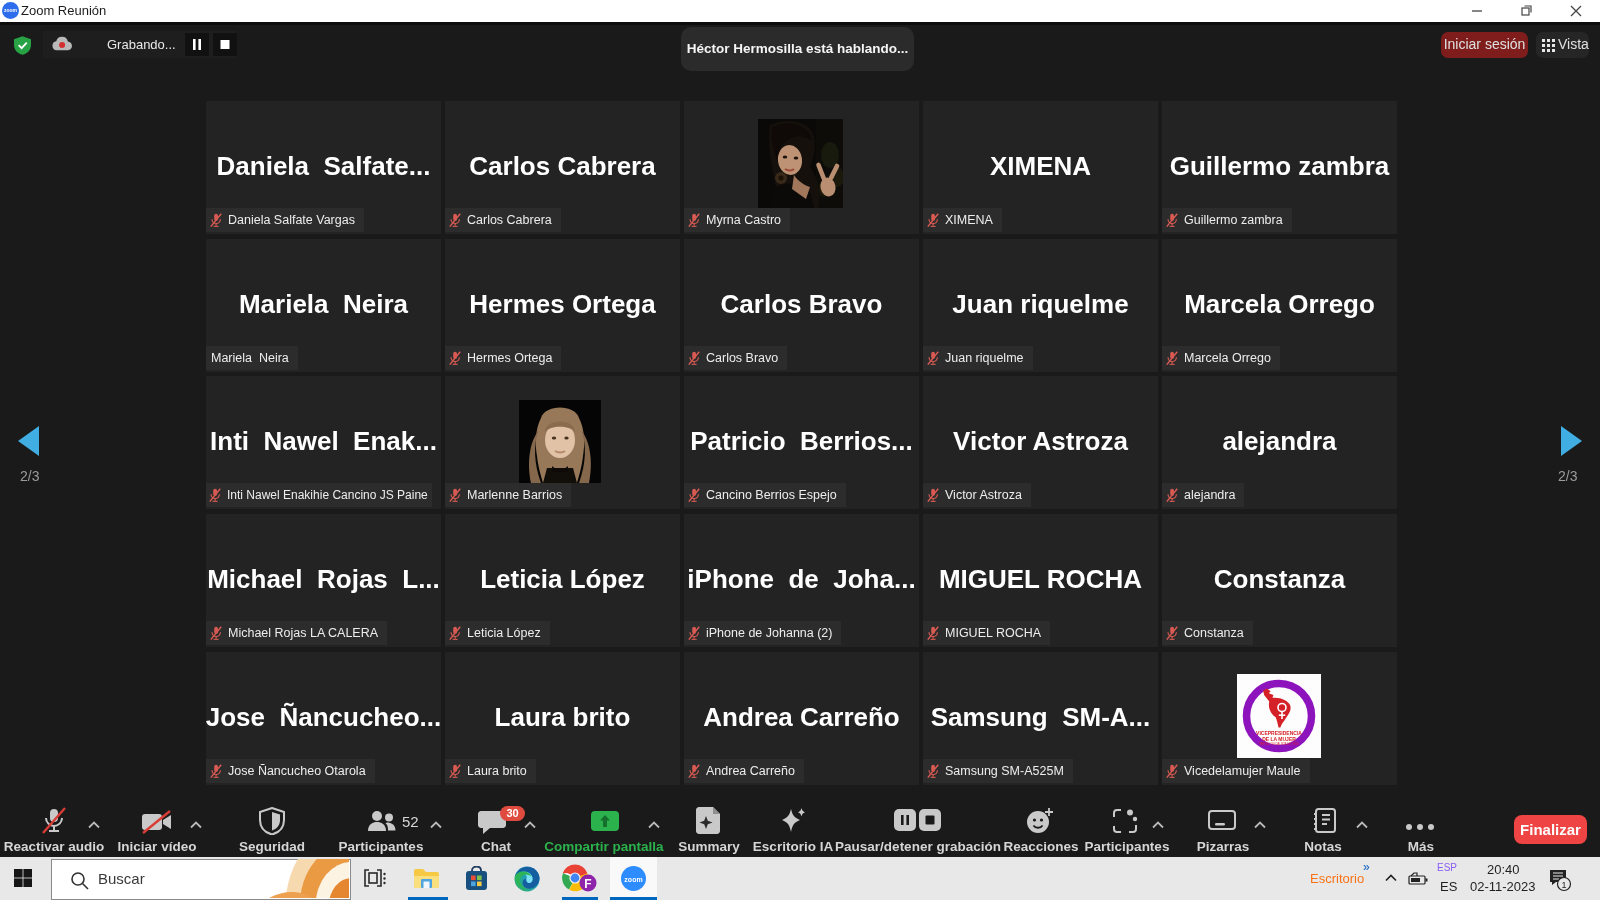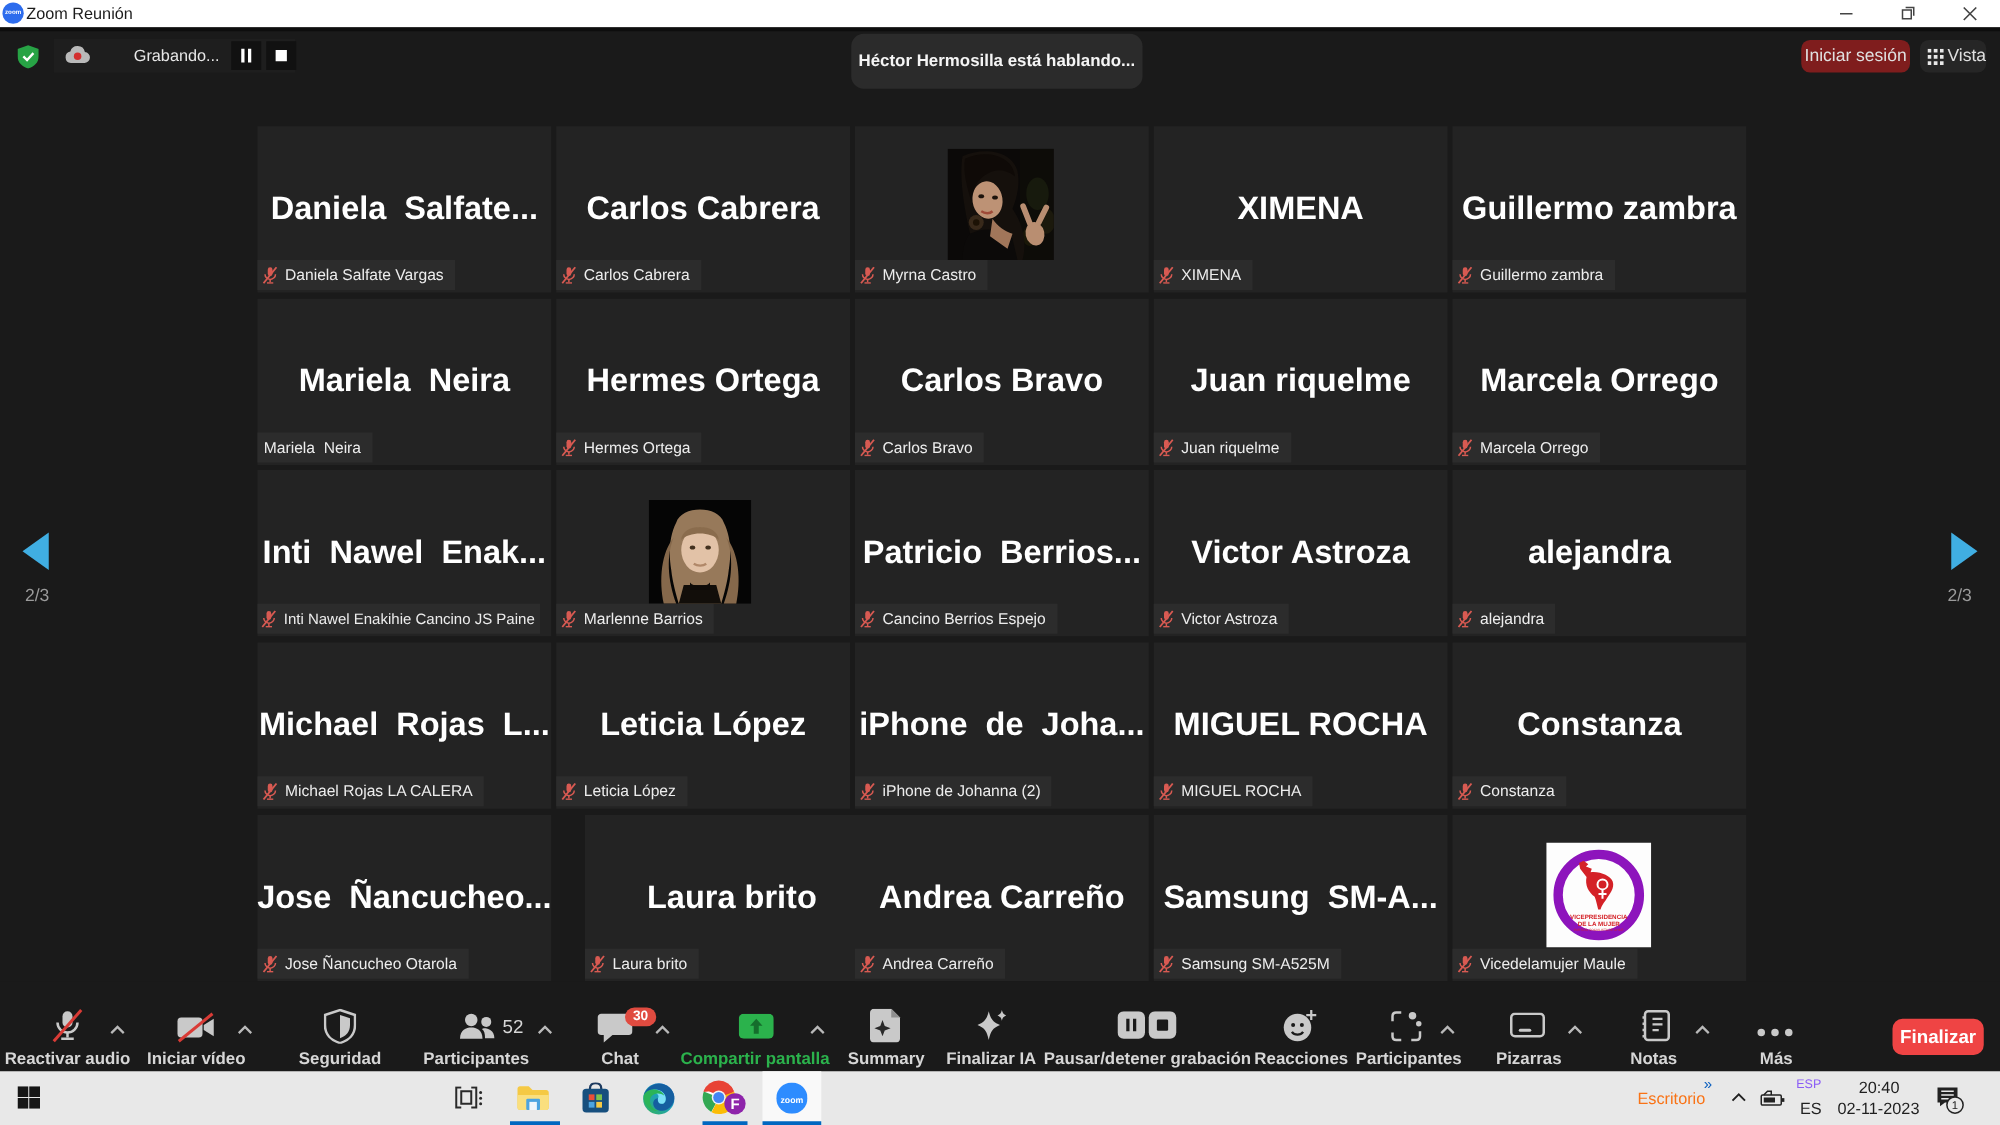--- a/index.html
+++ b/index.html
@@ -385,21 +385,21 @@
           <div class="tlabel"><svg class="mic" width="12" height="15" viewBox="0 0 12 15">
               <g fill="#d85a52">
                 <rect x="4.2" y="0.8" width="3.8" height="7" rx="1.9"></rect>
                 <path d="M2 6.3 a4.2 4.2 0 0 0 8.4 0" fill="none" stroke="#d85a52" stroke-width="1.2"></path>
                 <rect x="5.5" y="10.6" width="1.2" height="2.2"></rect>
                 <rect x="3.6" y="12.8" width="5" height="1.1"></rect>
               </g>
               <line x1="0.8" y1="13.6" x2="11.2" y2="0.8" stroke="#d85a52" stroke-width="1.5"></line>
             </svg><span class="ltext">Jose Ñancucheo Otarola</span></div>
         </div>
-        <div class="tile" style="left:468px;top:630px;text-decoration:underline;">
+        <div class="tile" style="left:445px;top:630px;text-decoration:underline;">
           <div class="tname">Laura brito</div>
           <div class="tlabel"><svg class="mic" width="12" height="15" viewBox="0 0 12 15">
               <g fill="#d85a52">
                 <rect x="4.2" y="0.8" width="3.8" height="7" rx="1.9"></rect>
                 <path d="M2 6.3 a4.2 4.2 0 0 0 8.4 0" fill="none" stroke="#d85a52" stroke-width="1.2"></path>
                 <rect x="5.5" y="10.6" width="1.2" height="2.2"></rect>
                 <rect x="3.6" y="12.8" width="5" height="1.1"></rect>
               </g>
               <line x1="0.8" y1="13.6" x2="11.2" y2="0.8" stroke="#d85a52" stroke-width="1.5"></line>
             </svg><span class="ltext">Laura brito</span></div>
@@ -517,21 +517,21 @@
       <div class="tbicon" style="left:696px;top:22px;"><svg width="26" height="27" viewBox="0 0 26 27">
           <path d="M3 0 H17 L24 7 V24 C24 25.6 22.6 27 21 27 H3 C1.4 27 0 25.6 0 24 V3 C0 1.4 1.4 0 3 0 Z" fill="#c9c9c9"></path>
           <path d="M17 0 L24 7 H17 Z" fill="#8f8f8f"></path>
           <path d="M10 9 L11.8 13.7 L16.5 15.5 L11.8 17.3 L10 22 L8.2 17.3 L3.5 15.5 L8.2 13.7 Z" fill="#2a2a2a"></path>
         </svg></div>
       <div class="tblabel" style="left:709px;">Summary</div>
       <div class="tbicon" style="left:778px;top:22px;"><svg width="30" height="28" viewBox="0 0 30 28">
           <path d="M13 2 C14.5 8 16 10.5 22 13 C16 15.5 14.5 18 13 25 C11.5 18 10 15.5 4 13 C10 10.5 11.5 8 13 2 Z" fill="#c9c9c9"></path>
           <path d="M23.5 1 C24.1 3.4 24.8 4.4 27 5.3 C24.8 6.2 24.1 7.2 23.5 9.5 C22.9 7.2 22.2 6.2 20 5.3 C22.2 4.4 22.9 3.4 23.5 1 Z" fill="#c9c9c9"></path>
         </svg></div>
-      <div class="tblabel" style="left:793px;">Finalizar IA</div>
+      <div class="tblabel" style="left:793px;">Escritorio IA</div>
       <div class="tbicon" style="left:894px;top:24px;"><svg width="48" height="24" viewBox="0 0 48 24">
           <rect x="0" y="0" width="22" height="22" rx="5" fill="#c9c9c9"></rect>
           <rect x="7" y="6" width="2.6" height="10" fill="#1a1a1a"></rect>
           <rect x="12.4" y="6" width="2.6" height="10" fill="#1a1a1a"></rect>
           <rect x="25" y="0" width="22" height="22" rx="5" fill="#c9c9c9"></rect>
           <rect x="31.5" y="6.5" width="9" height="9" rx="1" fill="#1a1a1a"></rect>
         </svg></div>
       <div class="tblabel" style="left:918px;">Pausar/detener grabación</div>
       <div class="tbicon" style="left:1026px;top:22px;"><svg width="28" height="27" viewBox="0 0 28 27">
           <circle cx="12" cy="15" r="11" fill="#c9c9c9"></circle>
@@ -584,20 +584,34 @@
 
   <div id="taskbar">
     <svg id="winlogo" width="18" height="18" viewBox="0 0 18 18">
         <g fill="#161616">
           <rect x="0" y="0" width="8.6" height="8.6"></rect>
           <rect x="9.4" y="0" width="8.6" height="8.6"></rect>
           <rect x="0" y="9.4" width="8.6" height="8.6"></rect>
           <rect x="9.4" y="9.4" width="8.6" height="8.6"></rect>
         </g>
       </svg>
+    <div id="searchbox">
+      <svg class="mag" width="20" height="20" viewBox="0 0 20 20">
+          <circle cx="8" cy="8" r="6" fill="none" stroke="#333" stroke-width="1.6"></circle>
+          <line x1="12.5" y1="12.5" x2="18" y2="18" stroke="#333" stroke-width="1.6"></line>
+        </svg>
+      <div class="stext">Buscar</div>
+      <svg id="swirl" viewBox="0 0 96 39" preserveAspectRatio="none">
+        <circle cx="99" cy="46" r="79" fill="#f6d9ae"></circle>
+        <circle cx="99" cy="46" r="62" fill="#ea9a43"></circle>
+        <circle cx="99" cy="46" r="43" fill="#fdf3e3"></circle>
+        <circle cx="99" cy="46" r="27" fill="#e58731"></circle>
+        <path d="M0 39 C20 30 40 32 52 39 Z" fill="#eda04f"></path>
+      </svg>
+    </div>
   </div>
 </div>
 
 <div id="zoomslot"></div>
  <svg class="tbico" style="left:364px;top:869px;" width="22" height="19" viewBox="0 0 22 19">
     <g fill="none" stroke="#2a2a2a" stroke-width="1.6">
       <path d="M5 1 H1 V17 H5"></path>
       <path d="M13 1 H17 V17 H13"></path>
     </g>
     <rect x="5" y="4" width="8" height="10" fill="none" stroke="#2a2a2a" stroke-width="1.6"></rect>

